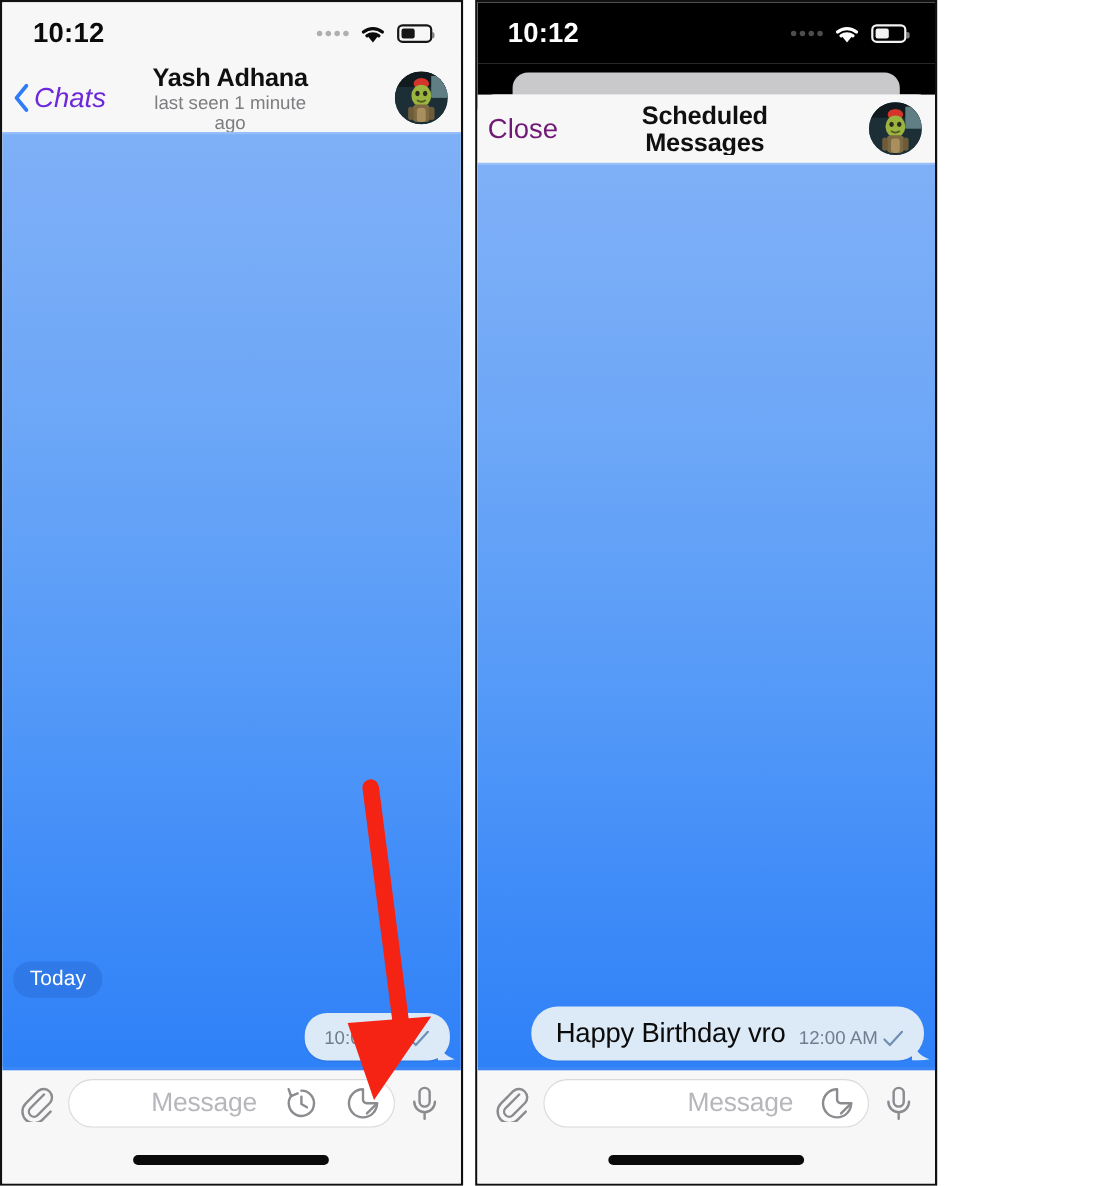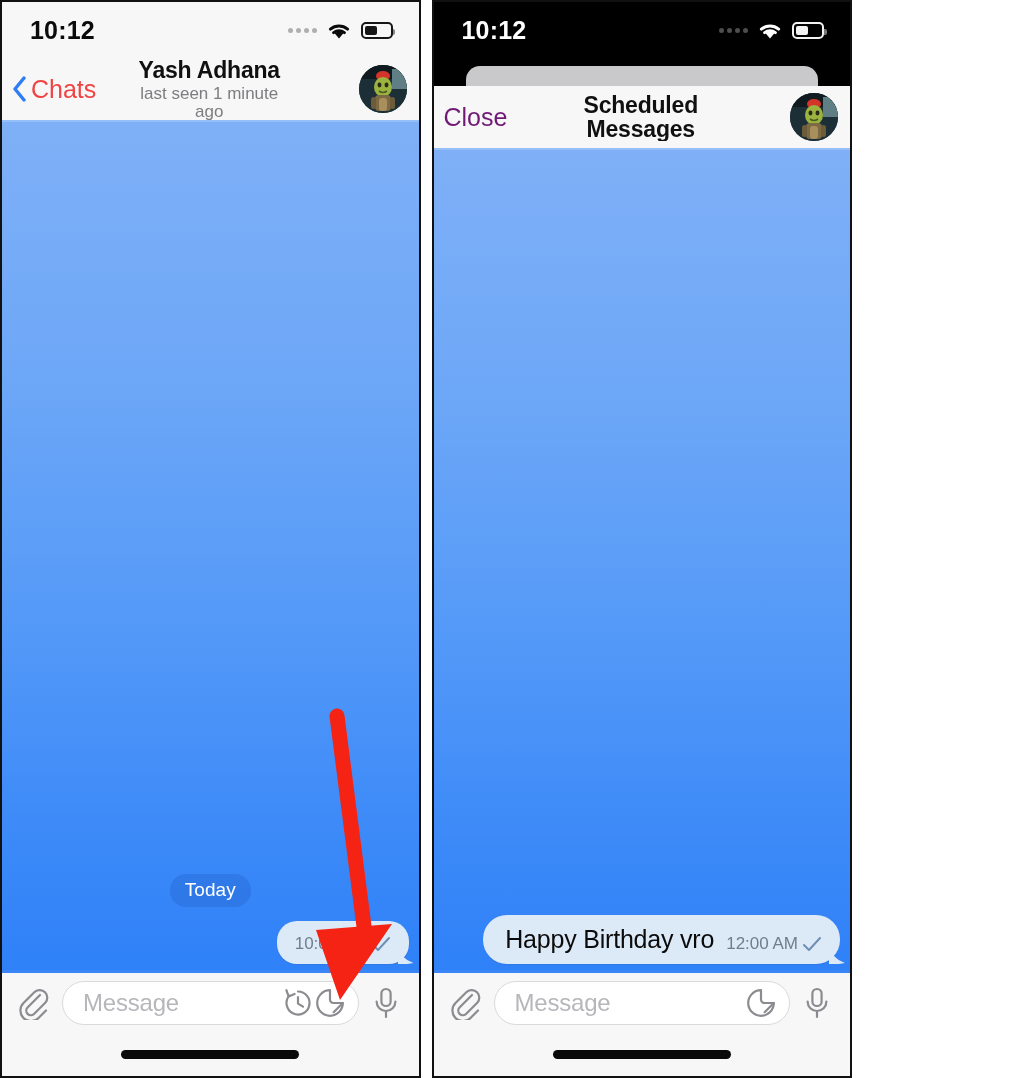--- a/index.html
+++ b/index.html
@@ -76,25 +76,26 @@
     position: relative;
     height: 62px;
     background: #f7f7f7;
     display: flex;
     align-items: center;
     padding: 0 12px 0 10px;
     flex: none;
   }
   .nav-back {
     display: flex; align-items: center; gap: 4px;
-    color: #ef4444;
+    color: #6d28d9;
     font-size: 25px;
     cursor: pointer;
     white-space: nowrap;
     min-width: 120px;
+    font-style: italic;
   }
   .nav-back .chev { width: 15px; height: 26px; display: block; }
   .nav-close {
     color: #701a75;
     font-size: 25px;
     cursor: pointer;
     min-width: 120px;
     white-space: nowrap;
   }
   .nav-center {
@@ -165,21 +166,21 @@
     flex-direction: column;
     justify-content: flex-end;
     padding: 0 10px 6px 10px;
     overflow: hidden;
   }
   .chat-top-line {
     position: absolute; left: 0; right: 0; top: 0; height: 2px;
     background: rgba(255,255,255,.18);
   }
 
-  .day-row { display: flex; justify-content: center; margin-bottom: 14px; }
+  .day-row { display: flex; justify-content: flex-start; margin-bottom: 14px; }
   .day-pill {
     background: rgba(41,112,222,0.60);
     color: #ffffff;
     font-size: 19px;
     padding: 5px 15px 6px;
     border-radius: 16px;
     letter-spacing: .1px;
   }
 
   .msg-row { display: flex; justify-content: flex-end; }
@@ -236,21 +237,22 @@
   .clip { width: 34px; height: 34px; display: block; cursor: pointer; flex: none; }
   .inputpill {
     flex: 1;
     height: 44px;
     border: 1.5px solid #dadadd;
     background: #ffffff;
     border-radius: 22px;
     display: flex;
     align-items: center;
     padding: 0 12px 0 20px;
-    gap: 0;
+    gap: 24px;
+    text-align: right;
   }
   .inputpill .ph {
     flex: 1;
     color: #b6b6bb;
     font-size: 24px;
     letter-spacing: -0.2px;
   }
   .pill-ico { width: 32px; height: 32px; display: block; cursor: pointer; flex: none; }
   .mic { width: 30px; height: 34px; display: block; cursor: pointer; flex: none; }
 

